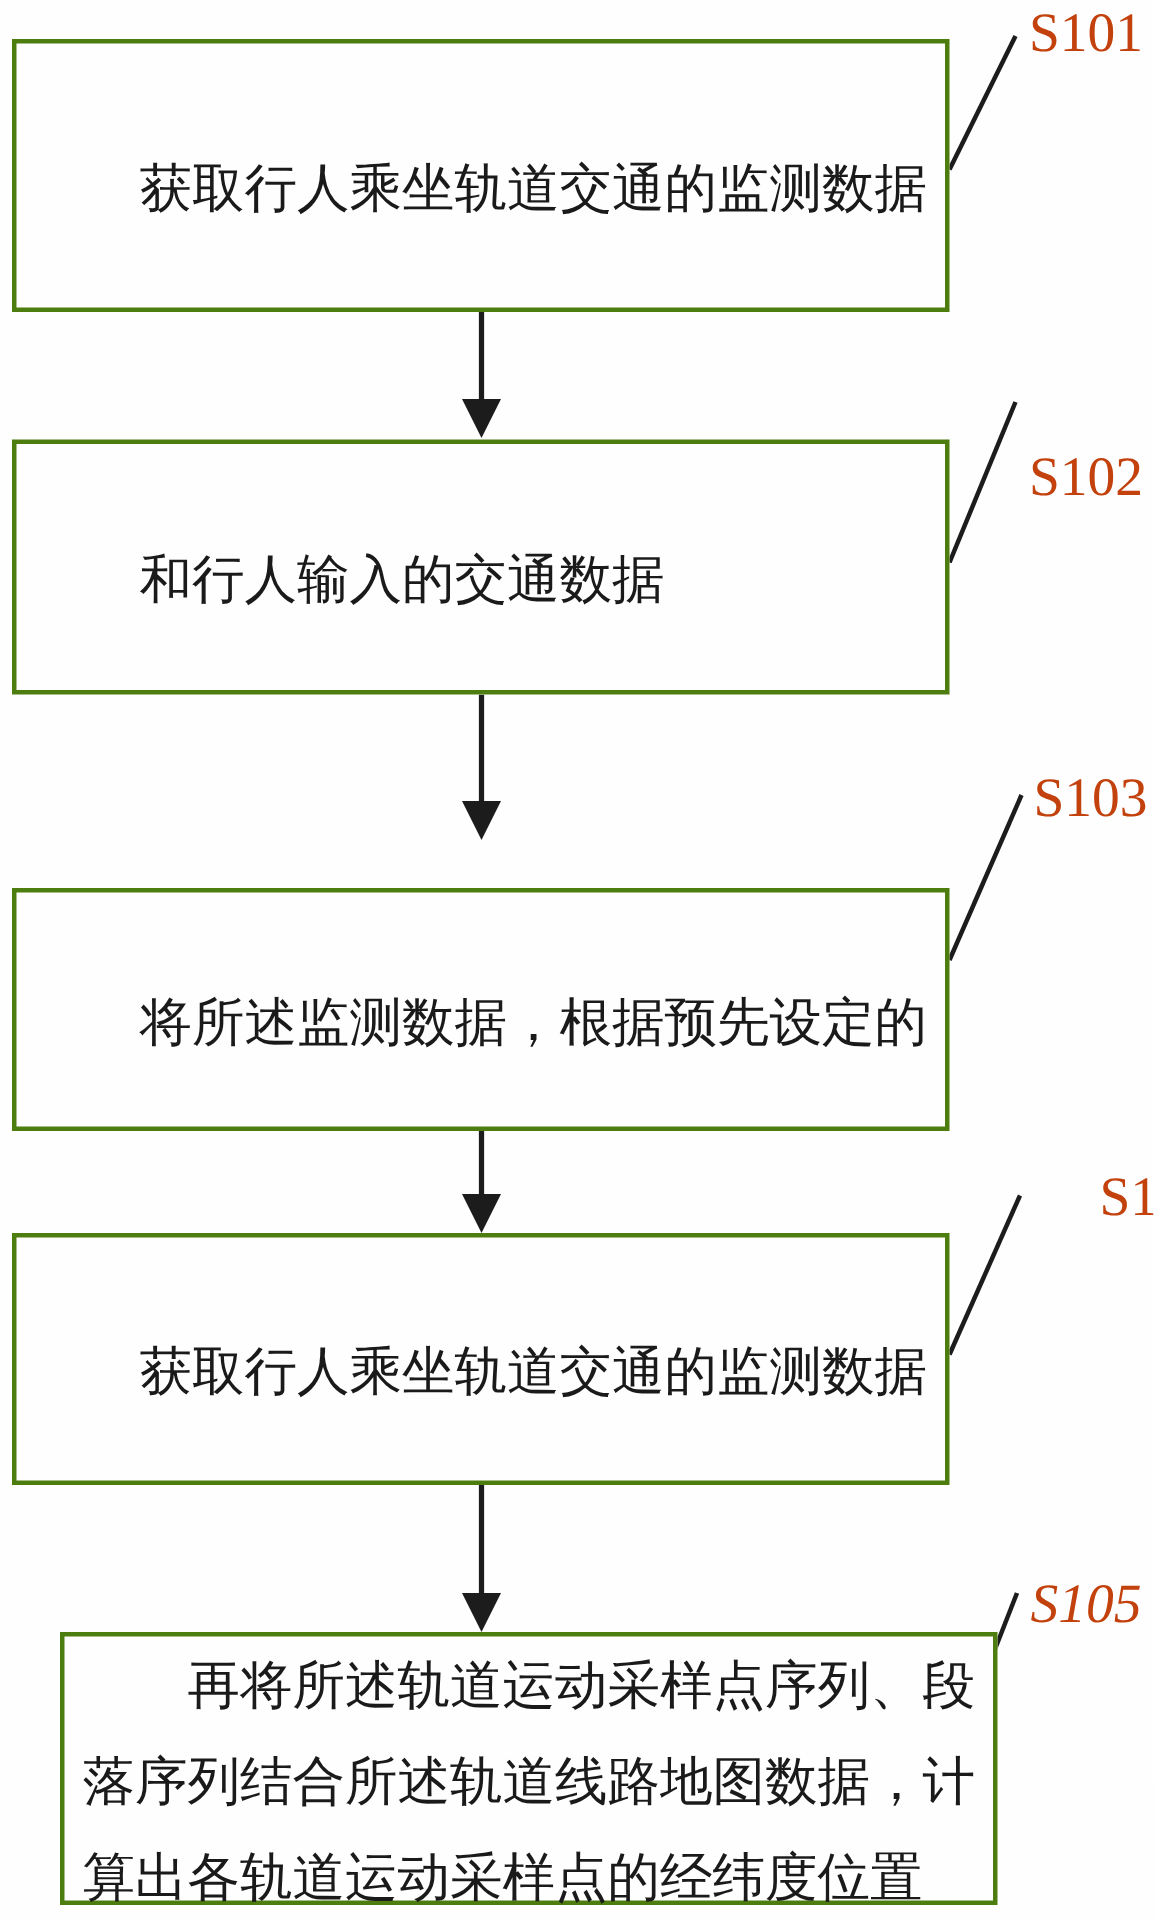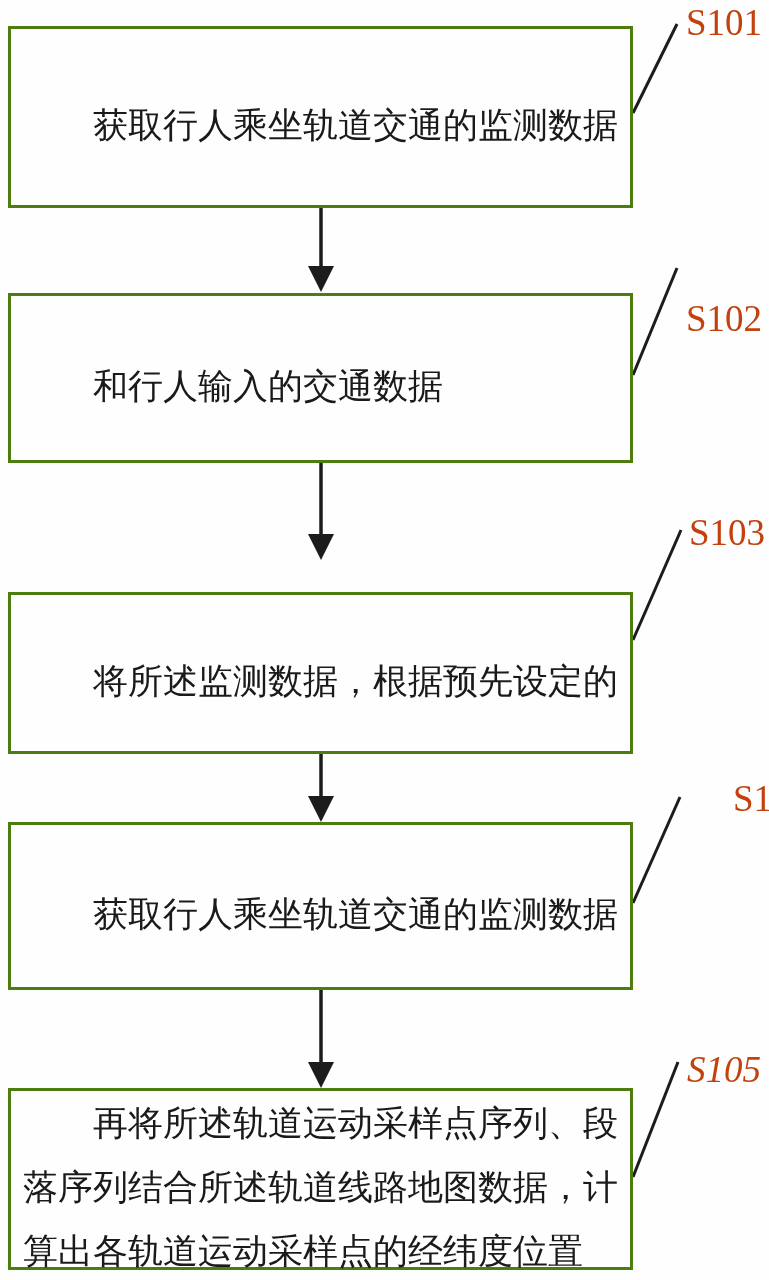--- a/index.html
+++ b/index.html
@@ -32,21 +32,21 @@
     font-size: 35px;
     line-height: 64px;
     letter-spacing: 0px;
   }
   .step-box .line { white-space: nowrap; }
   .step-box .line.indent { padding-left: 70px; }
   #box-s101 { top: 26px;   height: 182px; }
   #box-s102 { top: 293px;  height: 170px; }
   #box-s103 { top: 592px;  height: 162px; }
   #box-s104 { top: 822px;  height: 168px; }
-  #box-s105 { top: 1088px; height: 182px; }
+  #box-s105 { top: 1088px; height: 182px; margin-left: 32px; }
   .step-label {
     position: absolute;
     font-size: 37px;
     line-height: 38px;
     color: #c2410c;
     font-family: "Liberation Serif", "DejaVu Serif", serif;
   }
   #label-s101 { left: 686px; top: 4px; }
   #label-s102 { left: 686px; top: 252px; margin-top: 48px; }
   #label-s103 { left: 689px; top: 514px; }

